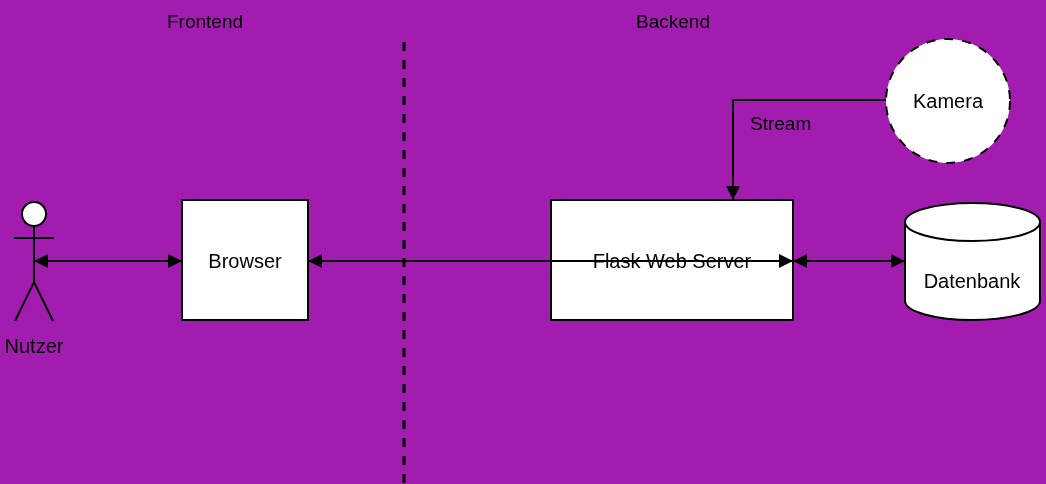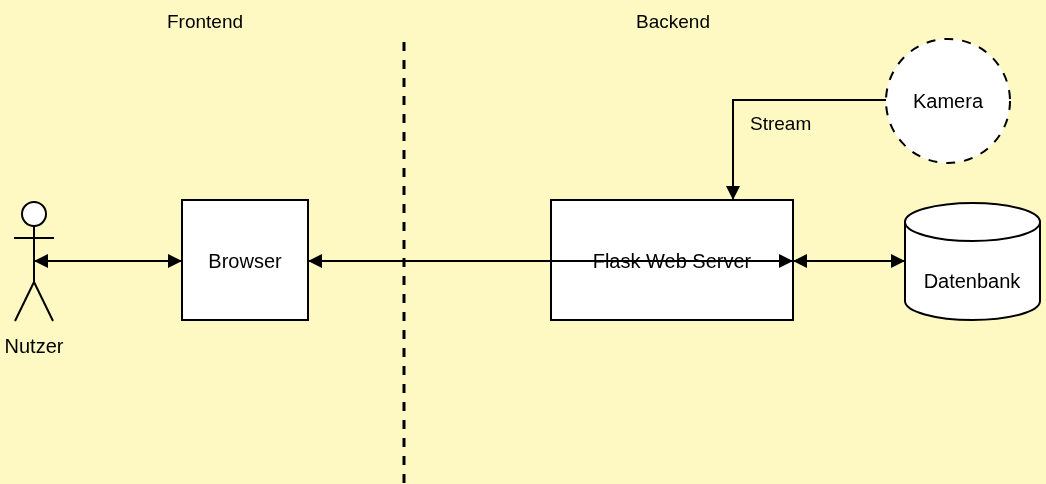--- a/index.html
+++ b/index.html
@@ -11,21 +11,21 @@
   body {
     width: 1046px;
     height: 484px;
     font-family: "Liberation Sans", sans-serif;
     overflow: hidden;
   }
   #diagram-canvas {
     position: relative;
     width: 1046px;
     height: 484px;
-    background: #fef9c3;
+    background: #a21caf;
   }
   svg.diagram {
     display: block;
     width: 1046px;
     height: 484px;
   }
   .shape-stroke {
     fill: none;
     stroke: #000000;
     stroke-width: 2;

